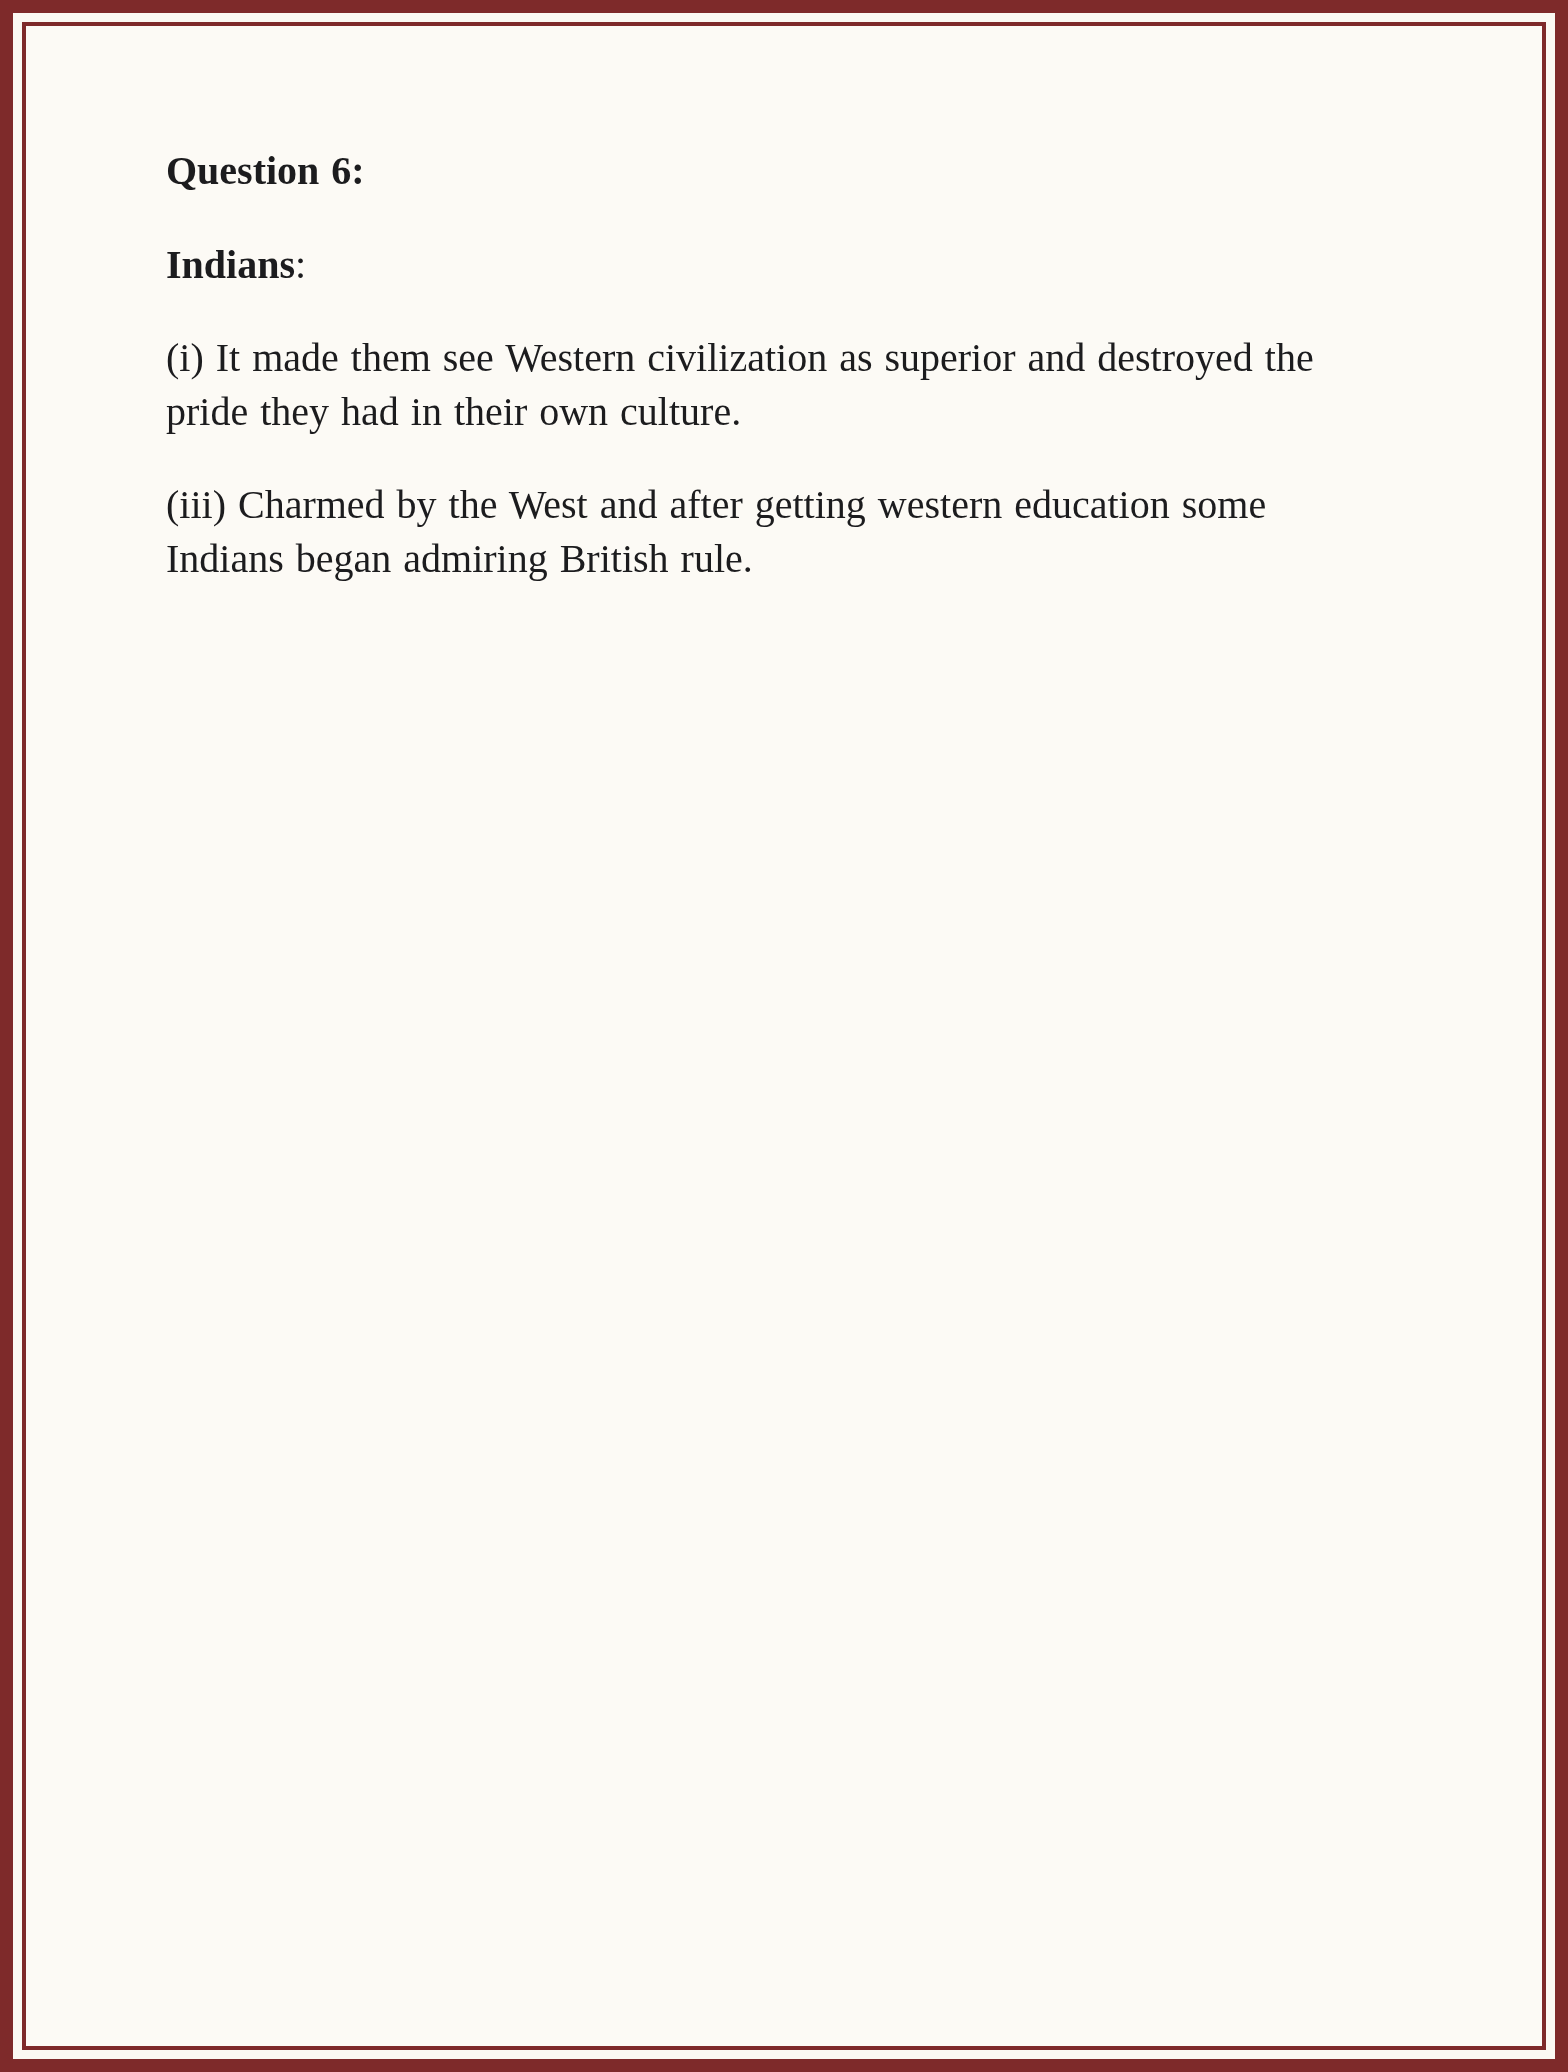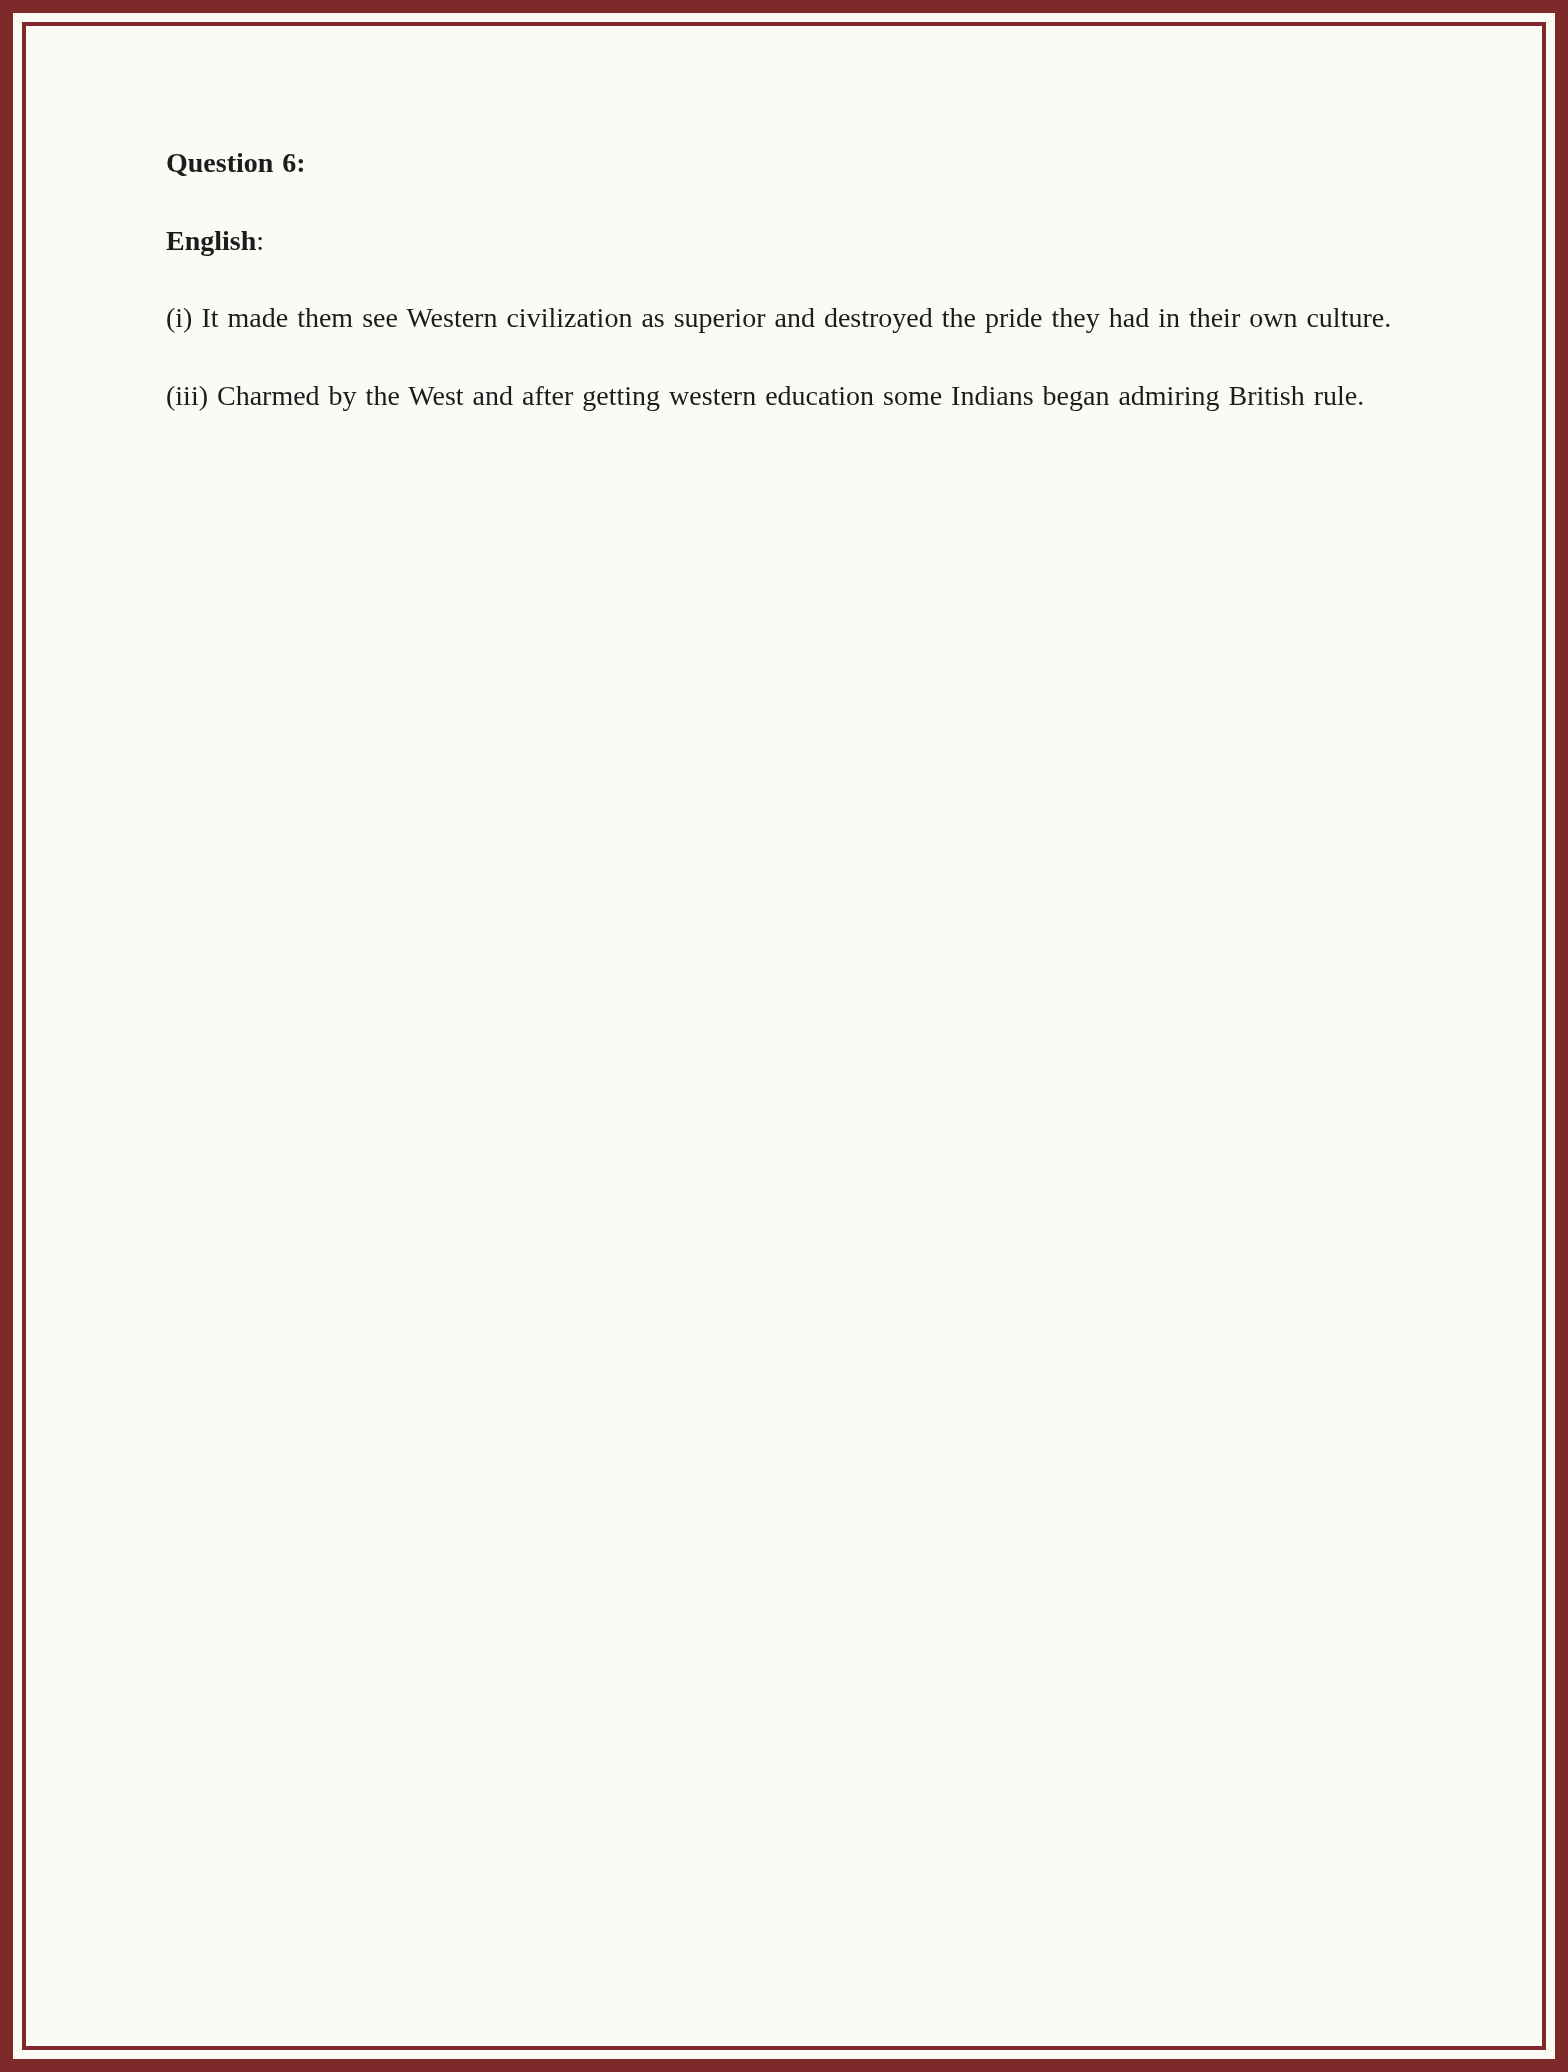--- a/index.html
+++ b/index.html
@@ -22,21 +22,21 @@
     width: 100%;
     height: 100%;
     border: 4px solid #7e2a2a;
     background: #fcfaf5;
     padding: 118px 150px 60px 140px;
     overflow: hidden;
   }
   .doc {
     max-width: 1295px;
     color: #1c1c1e;
-    font-size: 28px;
+    font-size: 40px;
     line-height: 1.34;
     word-spacing: 2px;
   }
   .doc p {
     margin: 0 0 40px 0;
   }
   .bold {
     font-weight: bold;
   }
   .concern {
@@ -46,21 +46,21 @@
 </head>
 <body>
 
 <div class="page">
   <div class="page-inner">
     <div class="doc">
 
       <p class="bold">Question 6:</p>
 
 
-      <p><span class="bold">English</span><span>:</span></p>
+      <p><span class="bold">Indians</span><span>:</span></p>
 
 
 
       <p class="concern">(i) It made them see Western civilization as superior and destroyed the pride they had in their own culture.</p>
 
 
       <p class="concern">(iii) Charmed by the West and after getting western education some Indians began admiring British rule.</p>
 
 
 

